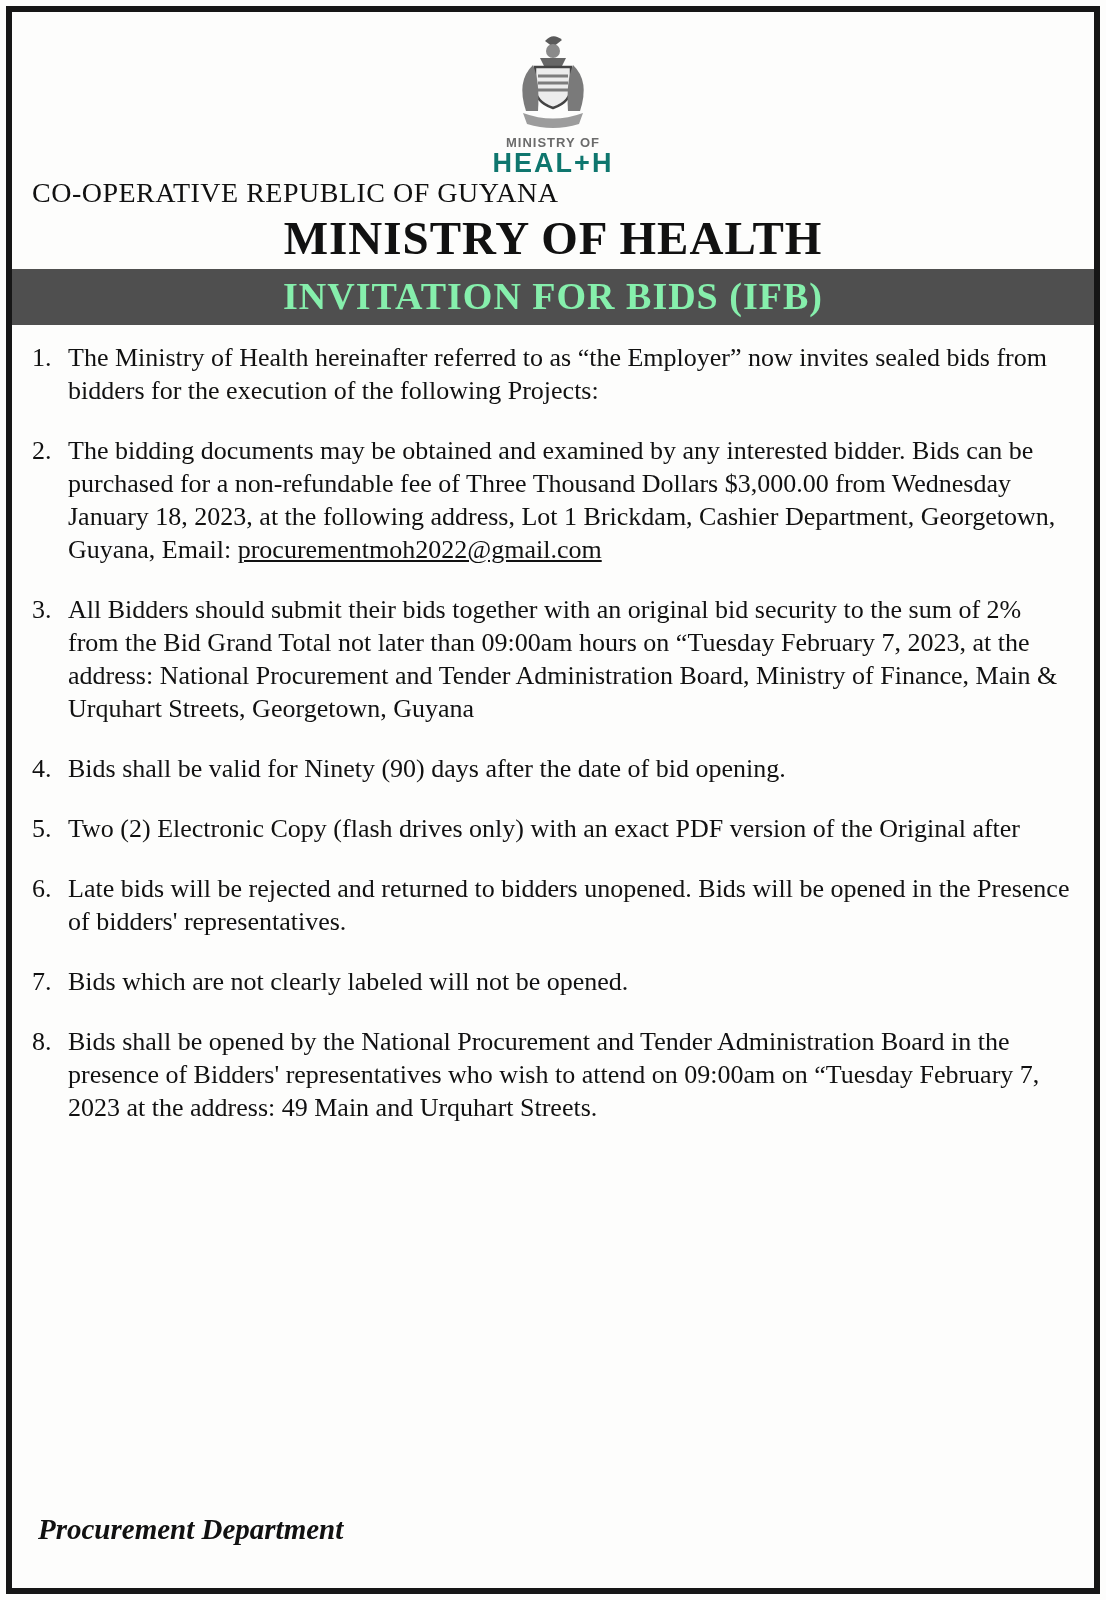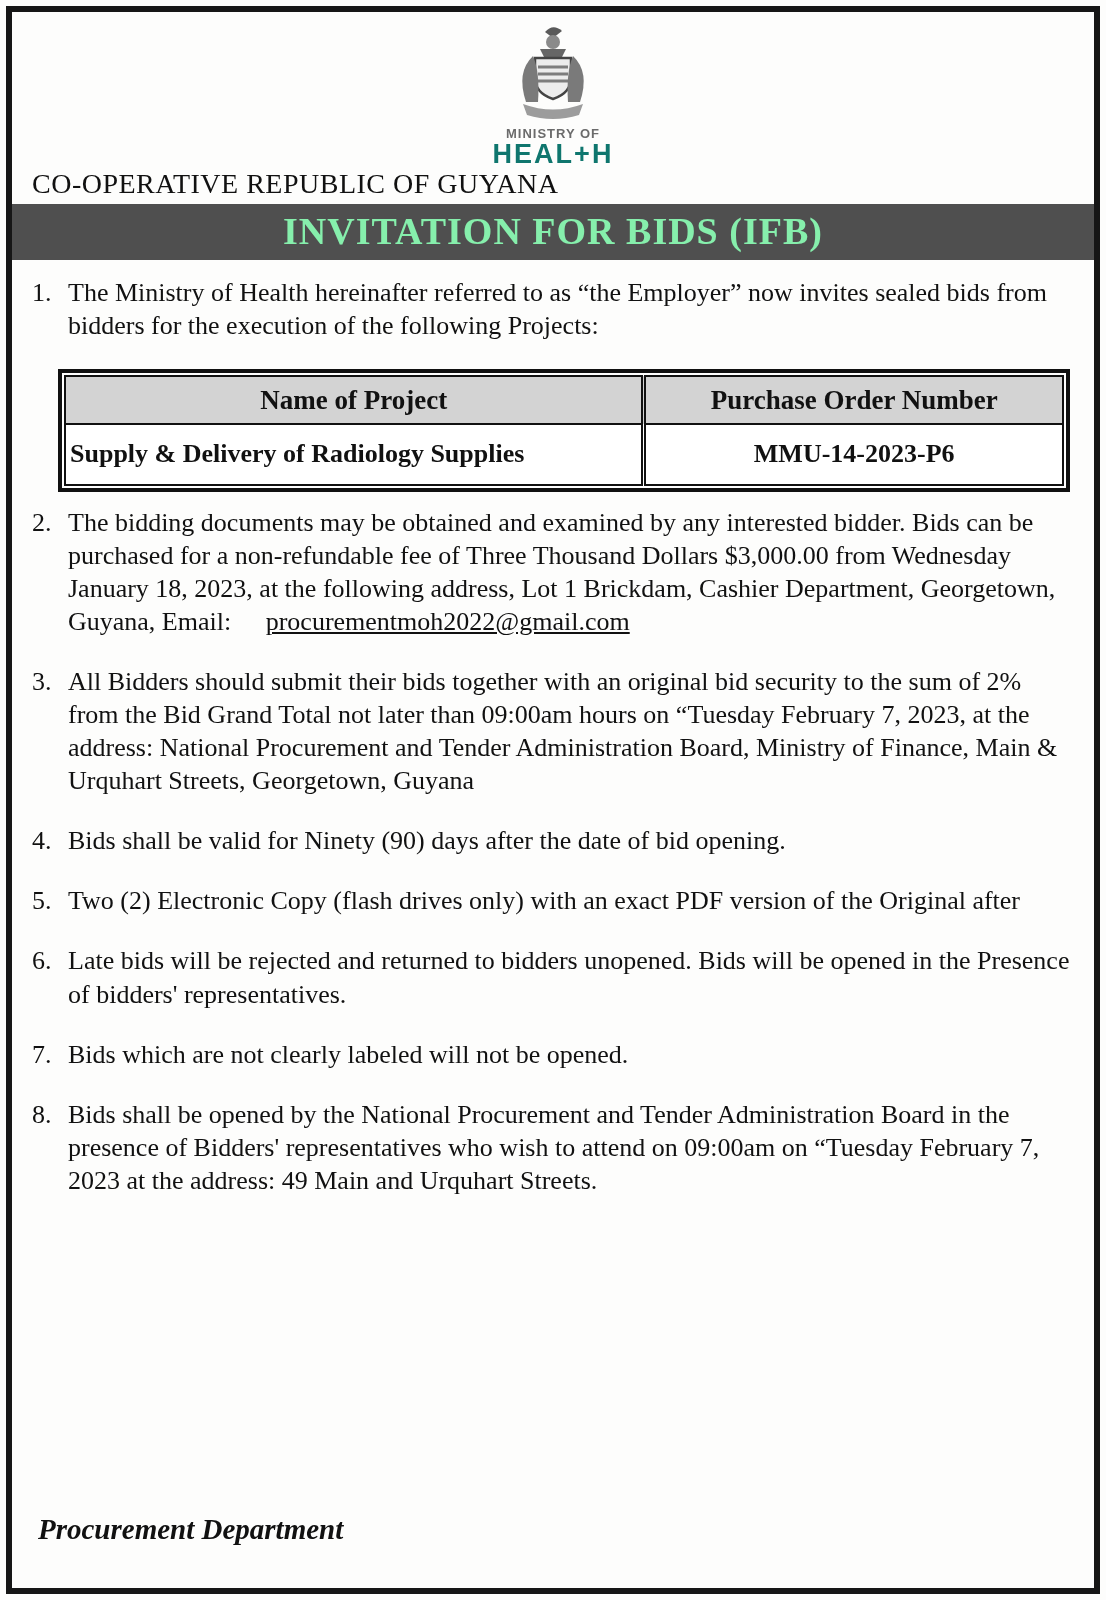--- a/index.html
+++ b/index.html
@@ -11,21 +11,21 @@
   }
   .frame {
     position:absolute; top:6px; left:6px; right:6px; bottom:6px;
     border:6px solid #161616; box-sizing:border-box;
     display:flex; flex-direction:column; overflow:hidden;
     background:#fdfdfc;
   }
   .inner { flex:1; display:flex; flex-direction:column; padding:0 20px; box-sizing:border-box; }
 
   
-  .logo-block { text-align:center; padding-top:10px; line-height:1; }
+  .logo-block { text-align:center; padding-top:19px; line-height:1; }
   .crest { display:inline-block; }
   .logo-ministry-of {
     font-family:"Liberation Sans","DejaVu Sans",sans-serif;
     font-size:13px; font-weight:bold; letter-spacing:1px; color:#6b6b6b; margin-top:2px;
   }
   .logo-brand {
     font-family:"Liberation Sans","DejaVu Sans",sans-serif;
     font-size:27px; font-weight:bold; letter-spacing:2px; color:#0f766e; margin-top:1px;
   }
   .country { text-align:left; font-size:28px; letter-spacing:0.5px; }
@@ -35,21 +35,21 @@
     text-align:center; font-size:38px; font-weight:bold; padding:5px 0 7px 0;
     letter-spacing:1px;
   }
 
   
   .content { font-size:26px; line-height:1.27; margin-top:16px; }
   .item { display:flex; margin:0 0 27px 0; }
   .num { flex:0 0 36px; }
   .itxt { flex:1; }
   .b { font-weight:normal; }
-  .u { text-decoration:underline;margin-left:28px; }
+  .u { text-decoration:underline; }
 
   
   .table-wrap { margin:4px 4px 14px 26px; border:4px solid #111; padding:2px; background:#fff; }
   table.bids { border-collapse:collapse; width:100%; border:2px solid #111; }
   table.bids th {
     background:#d3d3d3; font-size:27px; font-weight:bold; text-align:center;
     padding:6px 4px; border-bottom:2px solid #111;
   }
   table.bids td { font-size:26px; font-weight:bold; padding:12px 4px 14px 4px; }
   .col-po { border-left:5px double #111; width:42%; text-align:center; }
@@ -81,45 +81,30 @@
             <path d="M33 80 q-10 -30 7 -46 q7 16 5 46 z" fill="#7a7a7a"></path>
             <path d="M87 80 q10 -30 -7 -46 q-7 16 -5 46 z" fill="#7a7a7a"></path>
             <path d="M30 82 q30 11 60 0 l-4 11 q-26 8 -52 0 z" fill="#9c9c9c"></path>
           </svg>
         </span>
         <div class="logo-ministry-of">MINISTRY OF</div>
         <div class="logo-brand">HEAL+H</div>
       </div>
 
       <div class="country">CO-OPERATIVE REPUBLIC OF GUYANA</div>
+      <div class="ministry">MINISTRY OF HEALTH</div>
       <div class="banner">INVITATION FOR BIDS (IFB)</div>
 
       <div class="content">
 
         <div class="item">
           <span class="num">1.</span>
           <span class="itxt"><span>The Ministry of Health hereinafter referred to as “the Employer” now invites sealed bids from bidders for the execution of the following Projects:</span></span>
         </div>
 
-        <div class="table-wrap">
-          <table class="bids">
-            <thead>
-              <tr>
-                <th>Name of Project</th>
-                <th class="col-po">Purchase Order Number</th>
-              </tr>
-            </thead>
-            <tbody>
-              <tr>
-                <td class="cell-project">Supply &amp; Delivery of Radiology Supplies</td>
-                <td class="col-po">MMU-14-2023-P6</td>
-              </tr>
-            </tbody>
-          </table>
-        </div>
 
 
         <div class="item">
           <span class="num">2.</span>
           <span class="itxt"><span>The bidding documents may be obtained and examined by any interested bidder. Bids can be purchased for a non-refundable fee of </span><span class="b">Three Thousand Dollars $3,000.00</span><span> from </span><span class="b">Wednesday January 18, 2023,</span><span> at the following address, Lot 1 Brickdam, Cashier Department, Georgetown, Guyana, Email: </span><span class="u">procurementmoh2022@gmail.com</span></span>
         </div>
 
         <div class="item">
           <span class="num">3.</span>
           <span class="itxt"><span>All Bidders should submit their bids together with an original bid security to the sum of 2% from the Bid Grand Total not later than </span><span class="b">09:00am hours on “Tuesday February 7, 2023,</span><span> at the address: </span><span class="b">National Procurement and Tender Administration Board, Ministry of Finance, Main &amp; Urquhart Streets, Georgetown, Guyana</span></span>

